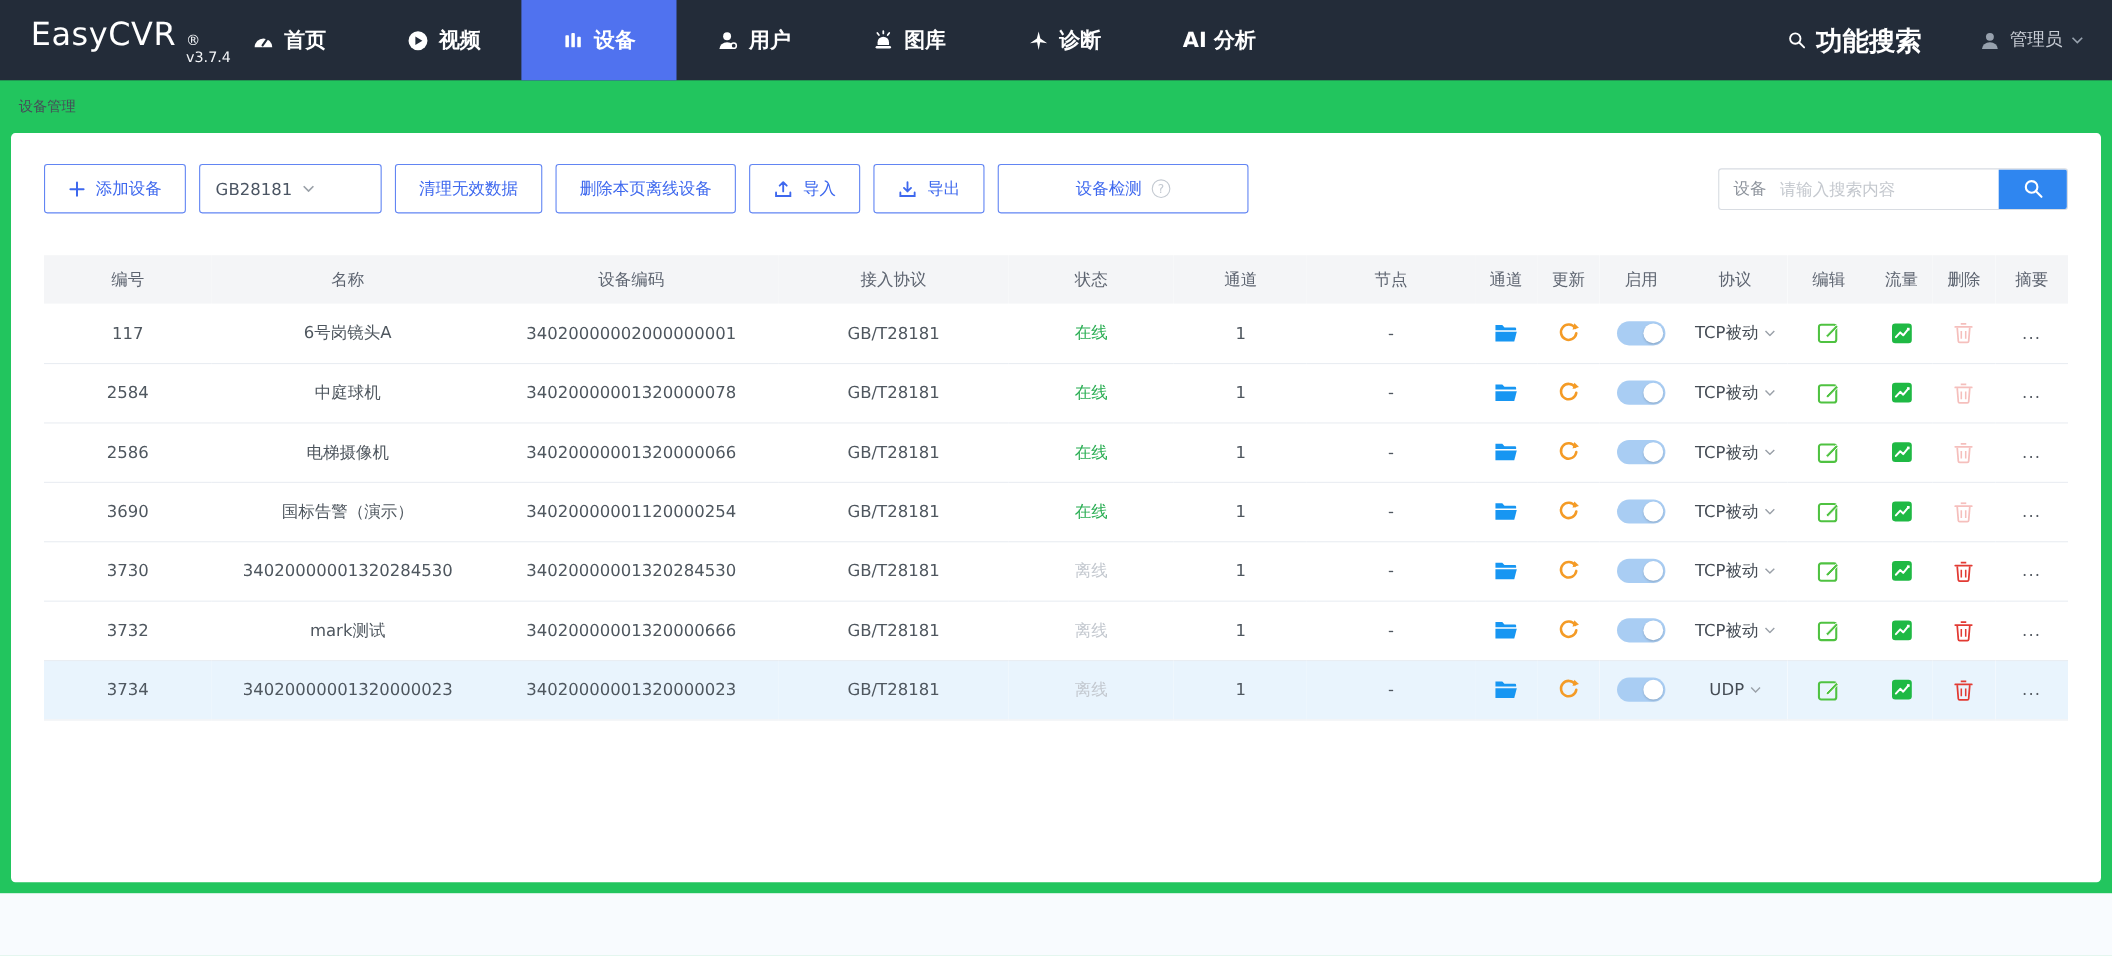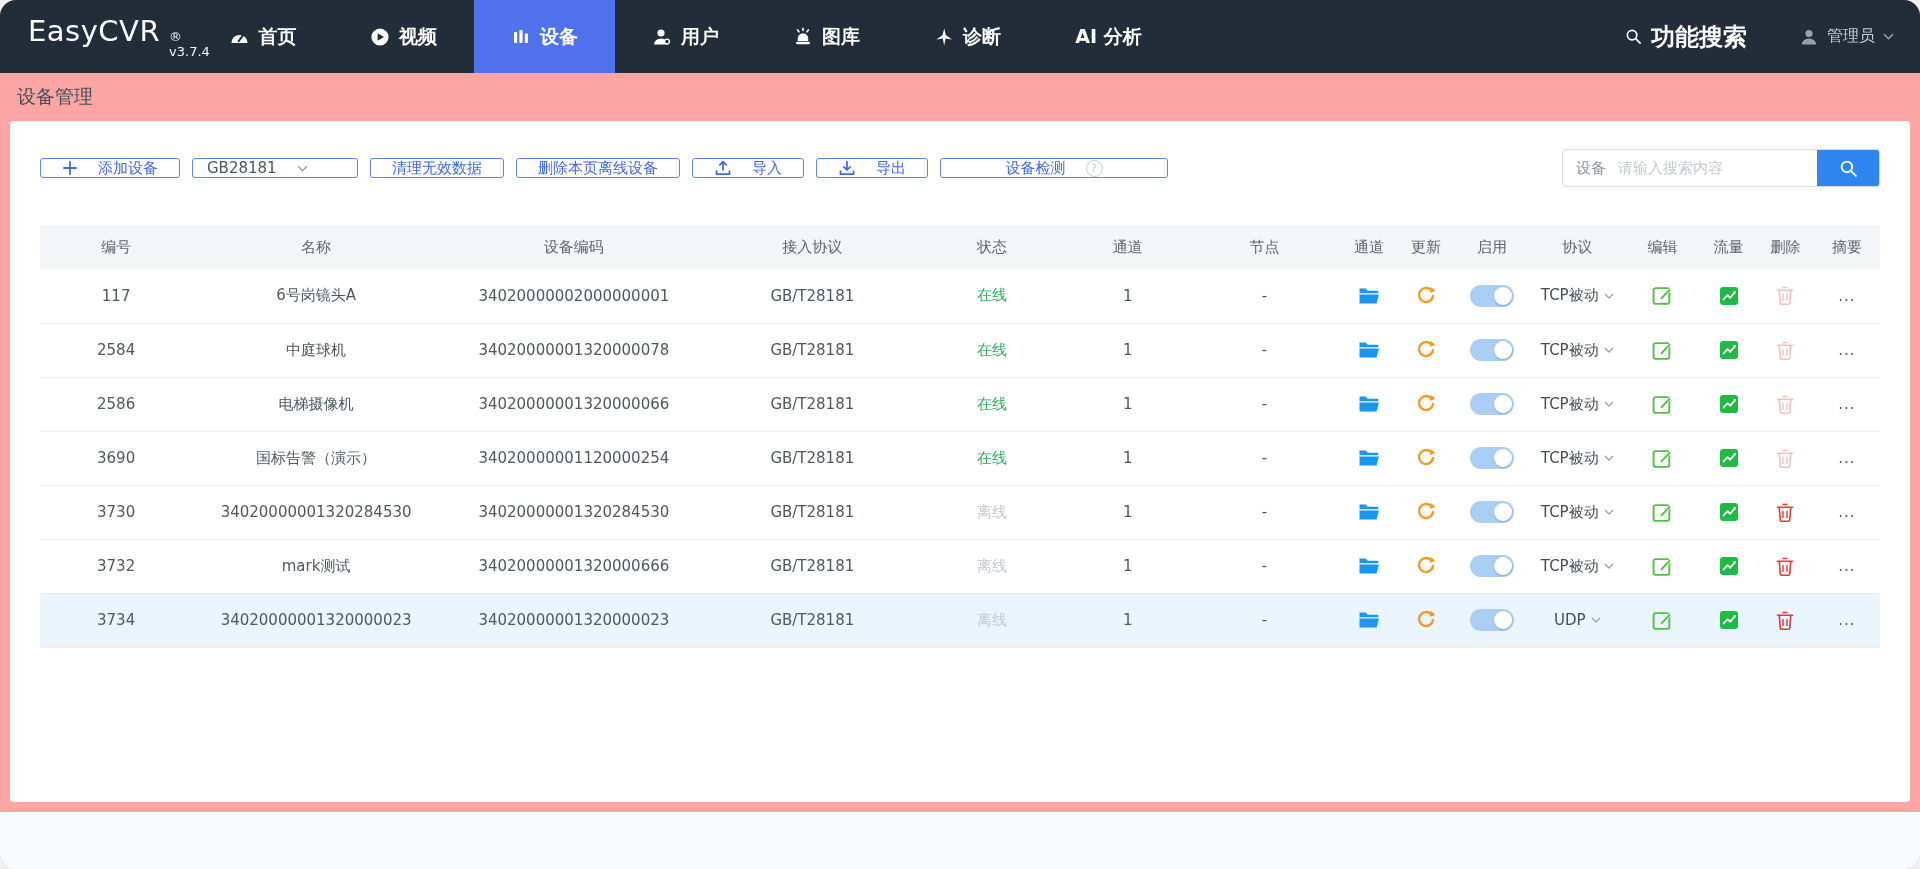--- a/index.html
+++ b/index.html
@@ -1,46 +1,46 @@
 <!DOCTYPE html>
 <html><head>
 <meta charset="utf-8">
 <style>
   * { box-sizing: border-box; }
   html,body { margin:0; padding:0; }
   body {
     background:#f0f0f0;
     font-family:"DejaVu Sans","Liberation Sans",sans-serif;
   }
-  .page { width:1920px; height:869px; position:relative; background:#fca5a5; overflow:hidden;border-radius:16px; }
+  .page { width:1920px; height:869px; position:relative; background:#22c55e; overflow:hidden; }
 
   
   .topnav { height:73px; background:#232c39; display:flex; align-items:center; color:#fff; }
   .logo { width:192px; padding-left:28px; display:flex; align-items:baseline; gap:9px; flex-shrink:0; }
   .logo-text { font-size:29px; font-weight:500; letter-spacing:.5px; }
   .logo-version { font-size:13px; color:#f2f4f7; }
   .nav-menu { display:flex; height:100%; }
   .nav-item { width:141px; height:100%; display:flex; align-items:center; justify-content:center; gap:9px;
               font-size:19px; font-weight:700; cursor:pointer; white-space:nowrap; }
   .nav-item.active { background:#5072ef; }
   .nav-item svg { flex-shrink:0; }
   .nav-right { margin-left:auto; display:flex; align-items:center; gap:52px; padding-right:26px; }
   .nav-search { display:flex; align-items:center; gap:9px; font-size:24px; font-weight:700; cursor:pointer; }
   .nav-account { display:flex; align-items:center; gap:8px; font-size:16px; color:#c9ced6; cursor:pointer; }
 
   
-  .breadcrumb-bar { height:48px; display:flex; align-items:center; padding-left:17px; font-size:19px; color:#464e58; }
+  .breadcrumb-bar { height:48px; display:flex; align-items:center; padding-left:17px; font-size:13px; color:#464e58; }
 
   
   .card { margin:0 10px; background:#fff; border-radius:4px; height:681px; padding:28px 30px 0; }
 
   
   .toolbar { display:flex; align-items:center; }
-  .btn { height:20px; border:1px solid #6285f3; border-radius:3px; background:#fff; color:#3e68ee;
-         font-size:15px; display:inline-flex; align-items:center; justify-content:center; gap:20px;
+  .btn { height:45px; border:1px solid #6285f3; border-radius:3px; background:#fff; color:#3e68ee;
+         font-size:15px; display:inline-flex; align-items:center; justify-content:center; gap:9px;
          padding:0 21px; margin-right:12px; cursor:pointer; font-family:inherit; white-space:nowrap; }
   .select-btn { width:166px; justify-content:flex-start; color:#4b5563; padding:0 14px; }
   .check-btn { width:228px;text-align:right; }
   .q-circle { width:17px; height:17px; border:1px solid #c3c9d1; border-radius:50%; color:#c3c9d1;
               font-size:11px; display:inline-flex; align-items:center; justify-content:center; }
   .search-group { margin-left:auto; display:flex; align-items:center; height:38px; border:1px solid #d8dce2;
                   border-radius:3px; overflow:hidden; background:#fff; width:318px; }
   .search-type { padding:0 10px 0 13px; font-size:15px; color:#8d939c; flex-shrink:0; }
   .search-input { border:none; outline:none; flex:1; font-size:15px; color:#333; font-family:inherit; min-width:0; }
   .search-input::placeholder { color:#c4c8ce; }

